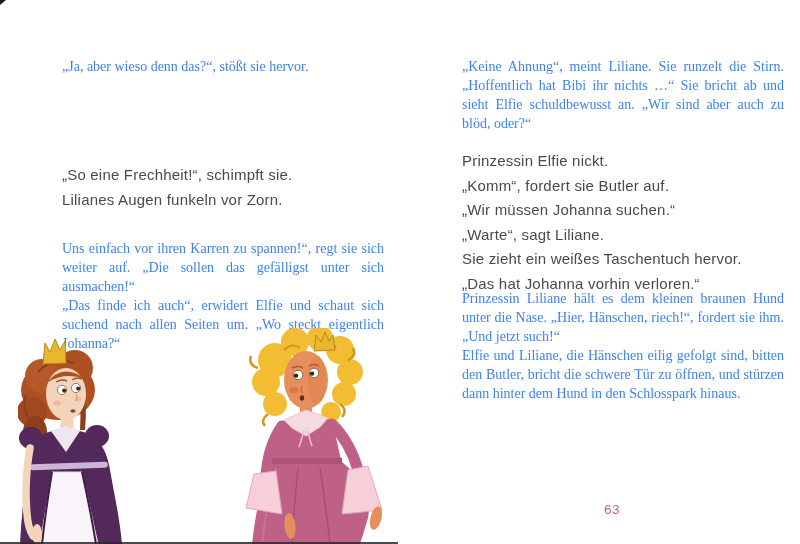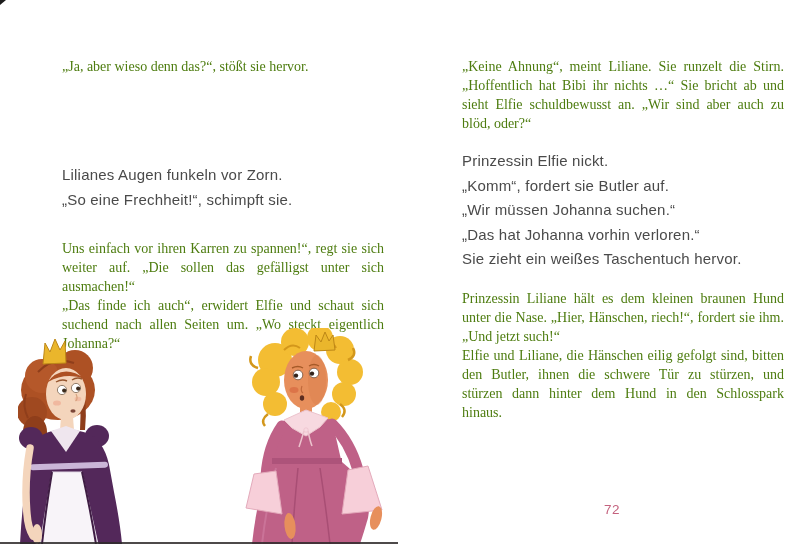--- a/index.html
+++ b/index.html
@@ -7,21 +7,21 @@
     width:800px;height:544px;position:relative;overflow:hidden;
     background:#ffffff;font-family:"Liberation Serif",serif;
   }
   .block{position:absolute;width:322px;}
   .lcol{left:62px;}
   .rcol{left:462px;}
   .serif p{
     margin:0;
     font-family:"Liberation Serif",serif;
     font-size:14px;line-height:19px;
-    color:#4d7c0f;
+    color:#3b82f6;
     text-align:justify;
   }
   .sans p{
     margin:0;
     font-family:"Liberation Sans",sans-serif;
     font-size:15px;line-height:24.5px;
     color:#4a4a4a;letter-spacing:.2px;
   }
   .pagenum{
     position:absolute;top:502px;left:462px;width:300px;
@@ -39,22 +39,22 @@
   }
 </style>
 </head>
 <body>
 
 <div class="block lcol serif" style="top:57px">
   <p>„Ja, aber wieso denn das?“, stößt sie hervor.</p>
 </div>
 
 <div class="block lcol sans" style="top:163px">
+  <p>„So eine Frechheit!“, schimpft sie.</p>
   <p>Lilianes Augen funkeln vor Zorn.</p>
-  <p>„So eine Frechheit!“, schimpft sie.</p>
 </div>
 
 <div class="block lcol serif" style="top:239px">
   <p>Uns einfach vor ihren Karren zu spannen!“, regt sie sich weiter auf. „Die sollen das gefälligst unter sich ausmachen!“</p>
   <p>„Das finde ich auch“, erwidert Elfie und schaut sich suchend nach allen Seiten um. „Wo steckt eigentlich Johanna?“</p>
 </div>
 
 <svg class="illu" style="left:18px;top:332px" width="150" height="212" viewBox="0 0 150 212">
   <g>
     <ellipse cx="40" cy="58" rx="37" ry="30" fill="#ad5124"></ellipse>
@@ -158,25 +158,26 @@
 </svg>
 
 <div class="block rcol serif" style="top:57px">
   <p>„Keine Ahnung“, meint Liliane. Sie runzelt die Stirn. „Hoffentlich hat Bibi ihr nichts …“ Sie bricht ab und sieht Elfie schuldbewusst an. „Wir sind aber auch zu blöd, oder?“</p>
 </div>
 
 <div class="block rcol sans" style="top:149px">
   <p>Prinzessin Elfie nickt.</p>
   <p>„Komm“, fordert sie Butler auf.</p>
   <p>„Wir müssen Johanna suchen.“</p>
+  <p>„Warte“, sagt Liliane.</p>
+  <p>Sie zieht ein weißes Taschentuch hervor.</p>
   <p>„Das hat Johanna vorhin verloren.“</p>
-  <p>Sie zieht ein weißes Taschentuch hervor.</p>
 </div>
 
 <div class="block rcol serif" style="top:289px">
   <p>Prinzessin Liliane hält es dem kleinen braunen Hund unter die Nase. „Hier, Hänschen, riech!“, fordert sie ihm. „Und jetzt such!“</p>
-  <p>Elfie und Liliane, die Hänschen eilig gefolgt sind, bit­ten den Butler, ihnen die schwere Tür zu stürzen, und stürzen dann hinter dem Hund in den Schlosspark hinaus.</p>
+  <p>Elfie und Liliane, die Hänschen eilig gefolgt sind, bit­ten den Butler, bricht die schwere Tür zu öffnen, und stürzen dann hinter dem Hund in den Schlosspark hinaus.</p>
 </div>
 
-<div class="pagenum">72</div>
+<div class="pagenum">63</div>
 
 <div class="artifact-corner"></div>
 <div class="artifact-bottom"></div>
 
 </body></html>

